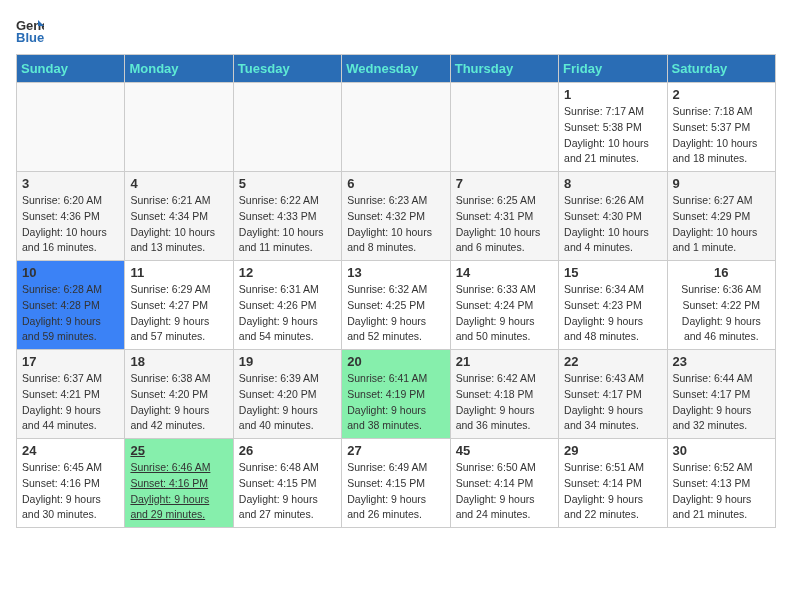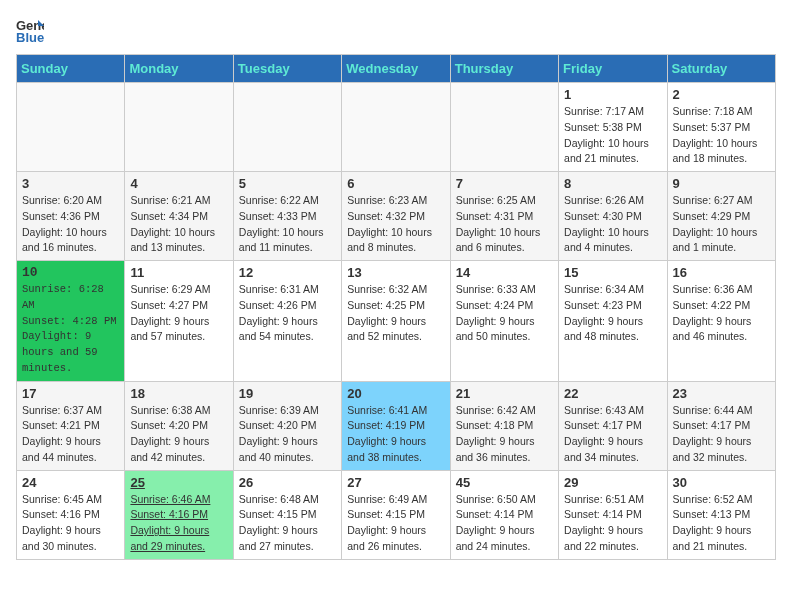--- a/index.html
+++ b/index.html
@@ -159,21 +159,21 @@
         <td style="background-color: rgb(245, 245, 245);">
           <span class="day-number">8</span>
           <div class="day-detail">Sunrise: 6:26 AM<br>Sunset: 4:30 PM<br>Daylight: 10 hours and 4 minutes.</div>
         </td>
         <td style="background-color: rgb(245, 245, 245);">
           <span class="day-number">9</span>
           <div class="day-detail">Sunrise: 6:27 AM<br>Sunset: 4:29 PM<br>Daylight: 10 hours and 1 minute.</div>
         </td>
       </tr>
       <tr>
-        <td style="background-color: #22c55e; font-family: Liberation Mono, monospace;">
+        <td style="background-color: #3b82f6;">
           <span class="day-number">10</span>
           <div class="day-detail">Sunrise: 6:28 AM<br>Sunset: 4:28 PM<br>Daylight: 9 hours and 59 minutes.</div>
         </td>
         <td style="background-color: rgb(255, 255, 255);">
           <span class="day-number">11</span>
           <div class="day-detail">Sunrise: 6:29 AM<br>Sunset: 4:27 PM<br>Daylight: 9 hours and 57 minutes.</div>
         </td>
         <td style="background-color: rgb(255, 255, 255);">
           <span class="day-number">12</span>
           <div class="day-detail">Sunrise: 6:31 AM<br>Sunset: 4:26 PM<br>Daylight: 9 hours and 54 minutes.</div>
@@ -183,39 +183,39 @@
           <div class="day-detail">Sunrise: 6:32 AM<br>Sunset: 4:25 PM<br>Daylight: 9 hours and 52 minutes.</div>
         </td>
         <td style="background-color: rgb(255, 255, 255);">
           <span class="day-number">14</span>
           <div class="day-detail">Sunrise: 6:33 AM<br>Sunset: 4:24 PM<br>Daylight: 9 hours and 50 minutes.</div>
         </td>
         <td style="background-color: rgb(255, 255, 255);">
           <span class="day-number">15</span>
           <div class="day-detail">Sunrise: 6:34 AM<br>Sunset: 4:23 PM<br>Daylight: 9 hours and 48 minutes.</div>
         </td>
-        <td style="background-color: rgb(255, 255, 255);">
+        <td style="background-color: rgb(255, 255, 255); text-align: center;">
           <span class="day-number">16</span>
           <div class="day-detail">Sunrise: 6:36 AM<br>Sunset: 4:22 PM<br>Daylight: 9 hours and 46 minutes.</div>
         </td>
       </tr>
       <tr>
         <td style="background-color: rgb(245, 245, 245);">
           <span class="day-number">17</span>
           <div class="day-detail">Sunrise: 6:37 AM<br>Sunset: 4:21 PM<br>Daylight: 9 hours and 44 minutes.</div>
         </td>
         <td style="background-color: rgb(245, 245, 245); margin-top: 40px;">
           <span class="day-number">18</span>
           <div class="day-detail">Sunrise: 6:38 AM<br>Sunset: 4:20 PM<br>Daylight: 9 hours and 42 minutes.</div>
         </td>
         <td style="background-color: rgb(245, 245, 245);">
           <span class="day-number">19</span>
           <div class="day-detail">Sunrise: 6:39 AM<br>Sunset: 4:20 PM<br>Daylight: 9 hours and 40 minutes.</div>
         </td>
-        <td style="background-color: #7dd3fc;">
+        <td style="background-color: #86efac;">
           <span class="day-number">20</span>
           <div class="day-detail">Sunrise: 6:41 AM<br>Sunset: 4:19 PM<br>Daylight: 9 hours and 38 minutes.</div>
         </td>
         <td style="background-color: rgb(245, 245, 245); margin-top: 36px;">
           <span class="day-number">21</span>
           <div class="day-detail">Sunrise: 6:42 AM<br>Sunset: 4:18 PM<br>Daylight: 9 hours and 36 minutes.</div>
         </td>
         <td style="background-color: rgb(245, 245, 245);">
           <span class="day-number">22</span>
           <div class="day-detail">Sunrise: 6:43 AM<br>Sunset: 4:17 PM<br>Daylight: 9 hours and 34 minutes.</div>

